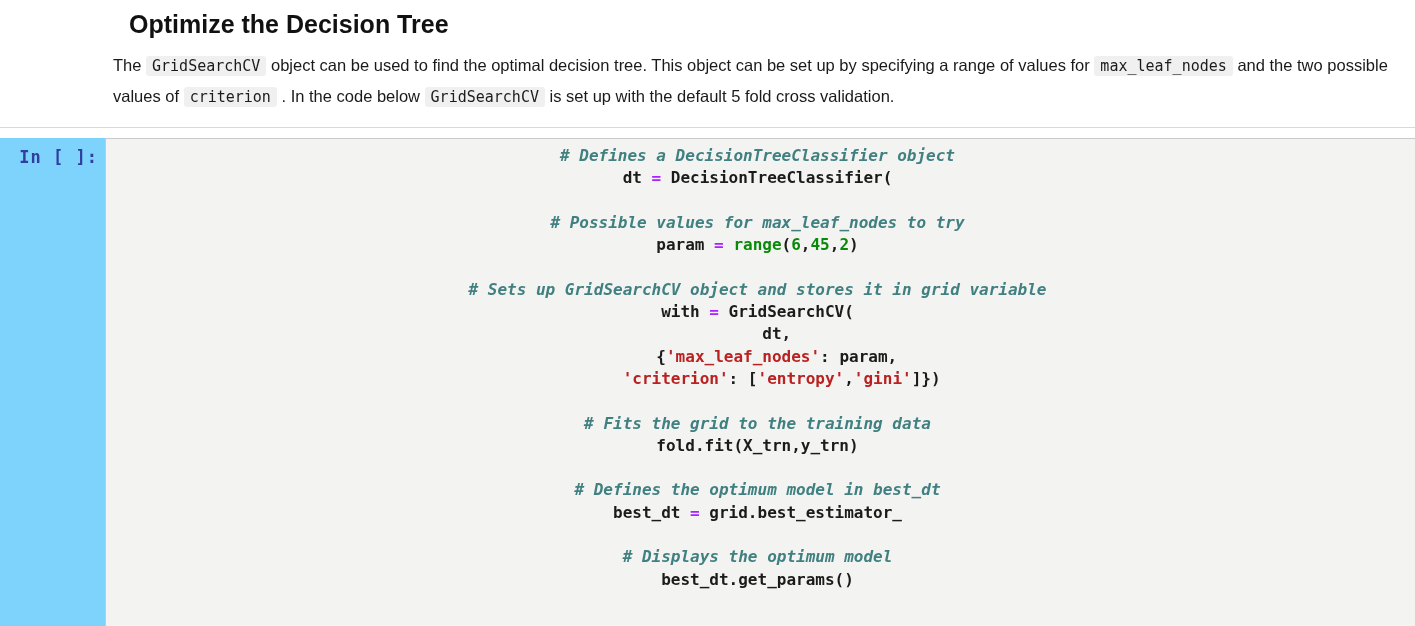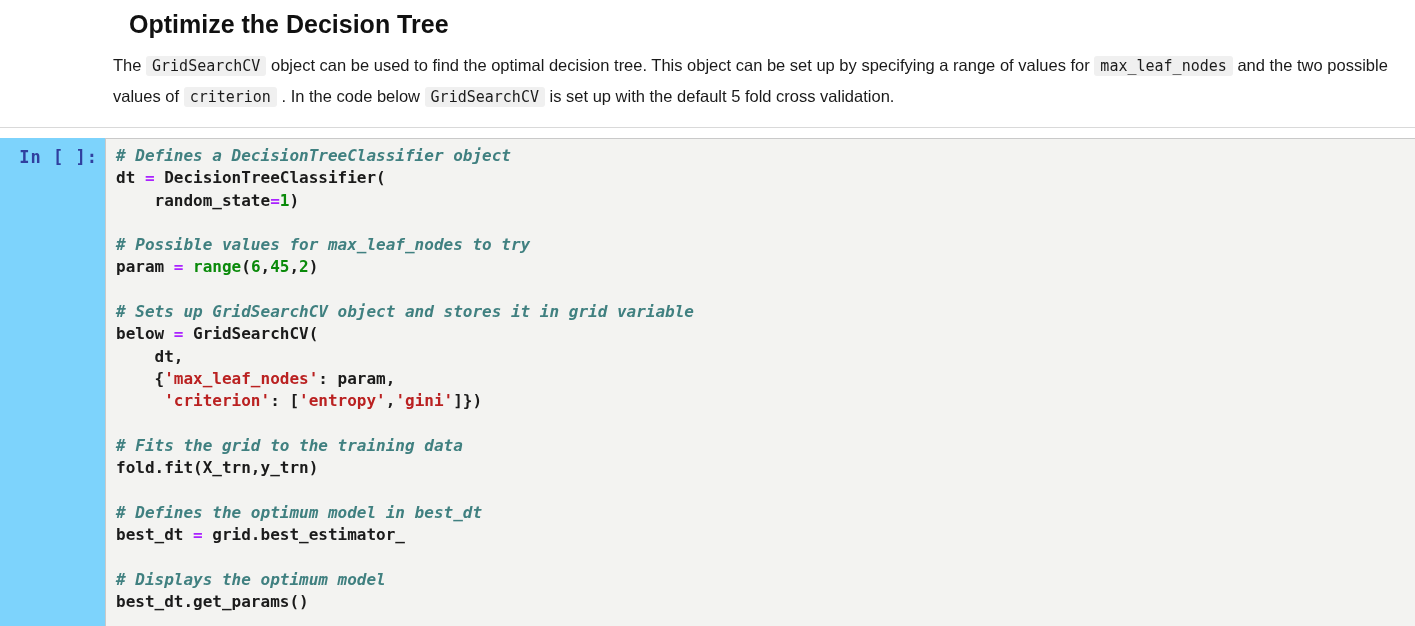--- a/index.html
+++ b/index.html
@@ -36,21 +36,21 @@
   .prompt-col{
     width:105px;flex:0 0 105px;text-align:right;padding:9px 7px 0 0;background:#7dd3fc;
   }
   .prompt-label{
     font-family:"DejaVu Sans Mono", monospace;font-weight:bold;
     font-size:17px;letter-spacing:1px;color:var(--prompt);white-space:pre;
   }
   .input-area{
     flex:1;background:var(--input-bg);
     border:1px solid var(--input-border);border-right:none;border-bottom:none;
-    padding:6px 16px 10px 10px;cursor:text;
+    padding:6px 16px 10px 10px;cursor:text;text-align:center;
   }
   .code-line{
     font-family:"DejaVu Sans Mono", monospace;font-weight:bold;
     font-size:16px;line-height:22.3px;min-height:22.3px;white-space:pre;color:var(--code-text);
   }
   .tok-com{color:var(--comment);font-style:italic;}
   .tok-op{color:var(--operator);}
   .tok-num{color:var(--number);}
   .tok-str{color:var(--string);}
   .tok-blt{color:var(--builtin);}
@@ -66,27 +66,26 @@
     <div class="md-paragraph"><span>The </span><code class="inline-code">GridSearchCV</code><span> object can be used to find the optimal decision tree. This object can be set up by specifying a range of values for </span><code class="inline-code">max_leaf_nodes</code><span> and the two possible values of </span><code class="inline-code">criterion</code><span> . In the code below </span><code class="inline-code">GridSearchCV</code><span> is set up with the default 5 fold cross validation.</span></div>
   </div>
 
   <div class="cell-row">
     <div class="prompt-col">
       <span class="prompt-label">In [ ]:</span>
     </div>
     <div class="input-area">
         <div class="code-line"><span class="tok-com"># Defines a DecisionTreeClassifier object</span></div>
         <div class="code-line"><span class="tok-var">dt </span><span class="tok-op">=</span><span class="tok-var"> DecisionTreeClassifier(</span></div>
-        <div class="code-line"><span class="tok-var">    random_state</span><span class="tok-op">=</span><span class="tok-num">1</span><span class="tok-var">)</span></div>
         <div class="code-line"></div>
         <div class="code-line"><span class="tok-com"># Possible values for max_leaf_nodes to try</span></div>
         <div class="code-line"><span class="tok-var">param </span><span class="tok-op">=</span><span class="tok-var"> </span><span class="tok-blt">range</span><span class="tok-var">(</span><span class="tok-num">6</span><span class="tok-var">,</span><span class="tok-num">45</span><span class="tok-var">,</span><span class="tok-num">2</span><span class="tok-var">)</span></div>
         <div class="code-line"></div>
         <div class="code-line"><span class="tok-com"># Sets up GridSearchCV object and stores it in grid variable</span></div>
-        <div class="code-line"><span class="tok-var">below </span><span class="tok-op">=</span><span class="tok-var"> GridSearchCV(</span></div>
+        <div class="code-line"><span class="tok-var">with </span><span class="tok-op">=</span><span class="tok-var"> GridSearchCV(</span></div>
         <div class="code-line"><span class="tok-var">    dt,</span></div>
         <div class="code-line"><span class="tok-var">    {</span><span class="tok-str">'max_leaf_nodes'</span><span class="tok-var">: param,</span></div>
         <div class="code-line"><span class="tok-var">     </span><span class="tok-str">'criterion'</span><span class="tok-var">: [</span><span class="tok-str">'entropy'</span><span class="tok-var">,</span><span class="tok-str">'gini'</span><span class="tok-var">]})</span></div>
         <div class="code-line"></div>
         <div class="code-line"><span class="tok-com"># Fits the grid to the training data</span></div>
         <div class="code-line"><span class="tok-var">fold.fit(X_trn,y_trn)</span></div>
         <div class="code-line"></div>
         <div class="code-line"><span class="tok-com"># Defines the optimum model in best_dt</span></div>
         <div class="code-line"><span class="tok-var">best_dt </span><span class="tok-op">=</span><span class="tok-var"> grid.best_estimator_</span></div>
         <div class="code-line"></div>

